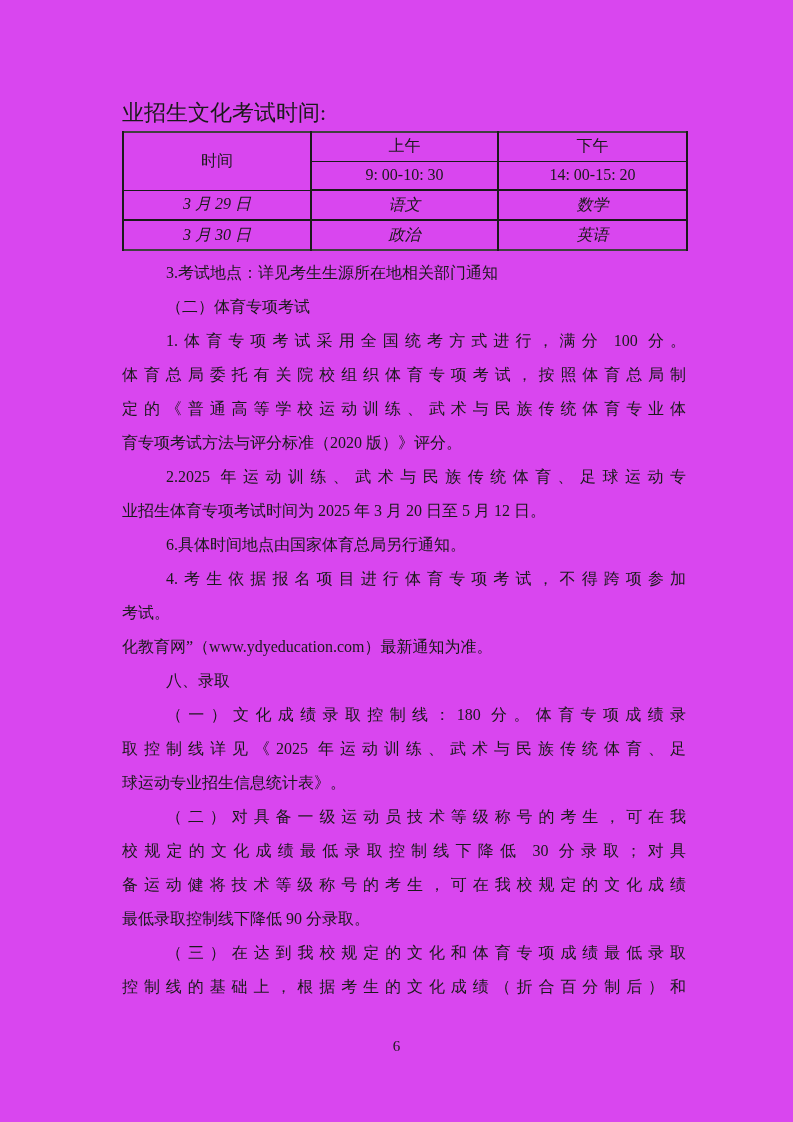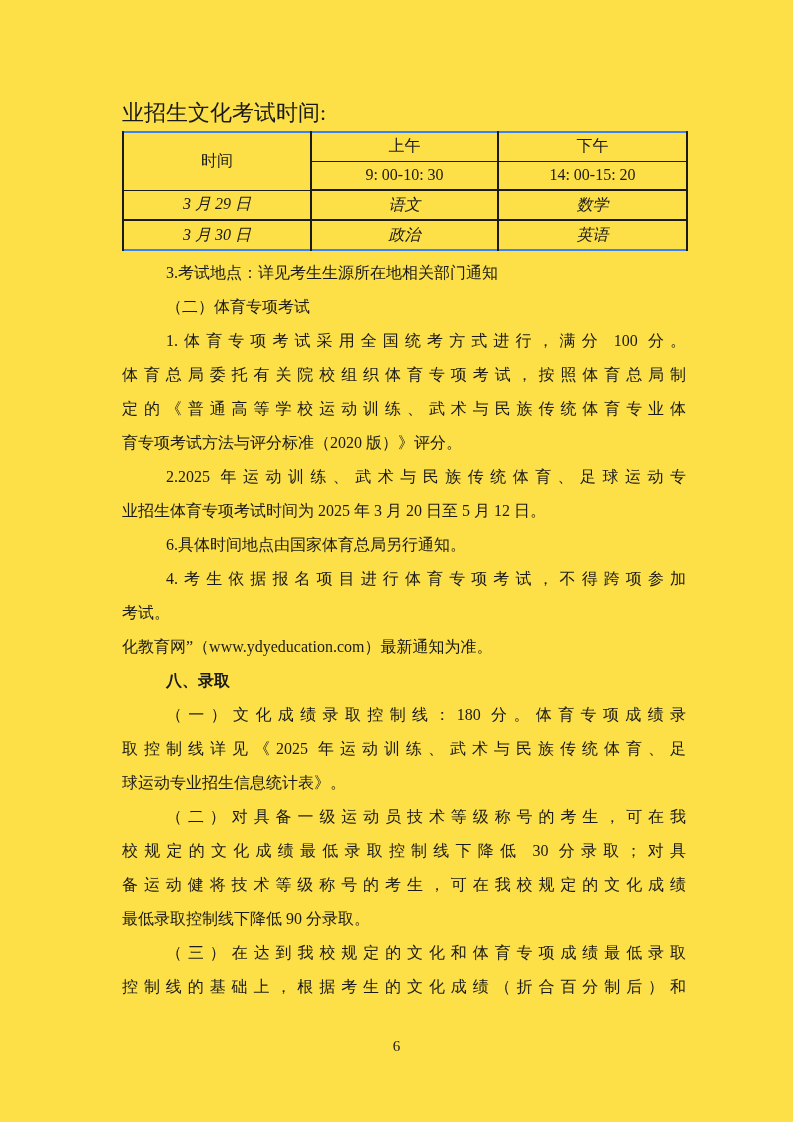--- a/index.html
+++ b/index.html
@@ -5,21 +5,21 @@
   html, body {
     margin: 0;
     padding: 0;
     background: #e8e8e8;
   }
   .page {
     position: relative;
     width: 793px;
     height: 1122px;
     margin: 0 auto;
-    background: #fde047;
+    background: #d946ef;
     overflow: hidden;
     font-family: "Liberation Serif", "DejaVu Serif", serif;
     color: #1a1a1a;
   }
   .intro-line {
     position: absolute;
     top: 96px;
     left: 122px;
     width: 564px;
     font-size: 22px;
@@ -37,21 +37,21 @@
     color: #1a1a1a;
   }
   .exam-table td {
     border: 1px solid #1a1a1a;
     text-align: center;
     vertical-align: middle;
     padding: 0;
     overflow: hidden;
   }
   
-  .exam-table { border: 2px solid #3b82f6; }
+  .exam-table { border: 2px solid #404040; }
   .exam-table tr.heavy-bottom td { border-bottom-width: 2px; }
   .exam-table td { border-left-width: 2px; border-right-width: 2px; }
   .row-h { height: 29px; }
   .row-d { height: 30px; font-style: italic; }
   .body-text {
     position: absolute;
     top: 256px;
     left: 122px;
     width: 564px;
     font-size: 16px;
@@ -65,21 +65,21 @@
   .line.justify {
     text-align: justify;
     text-align-last: justify;
     text-justify: inter-character;
   }
   .line.indent {
     padding-left: 44px;
   }
   .line.bold-heading {
     font-family: "Liberation Sans", "DejaVu Sans", sans-serif;
-    font-weight: 700;
+    font-weight: 400;
   }
   .page-number {
     position: absolute;
     top: 1036px;
     left: 0;
     width: 793px;
     text-align: center;
     font-size: 15px;
     line-height: 20px;
     color: #1a1a1a;

